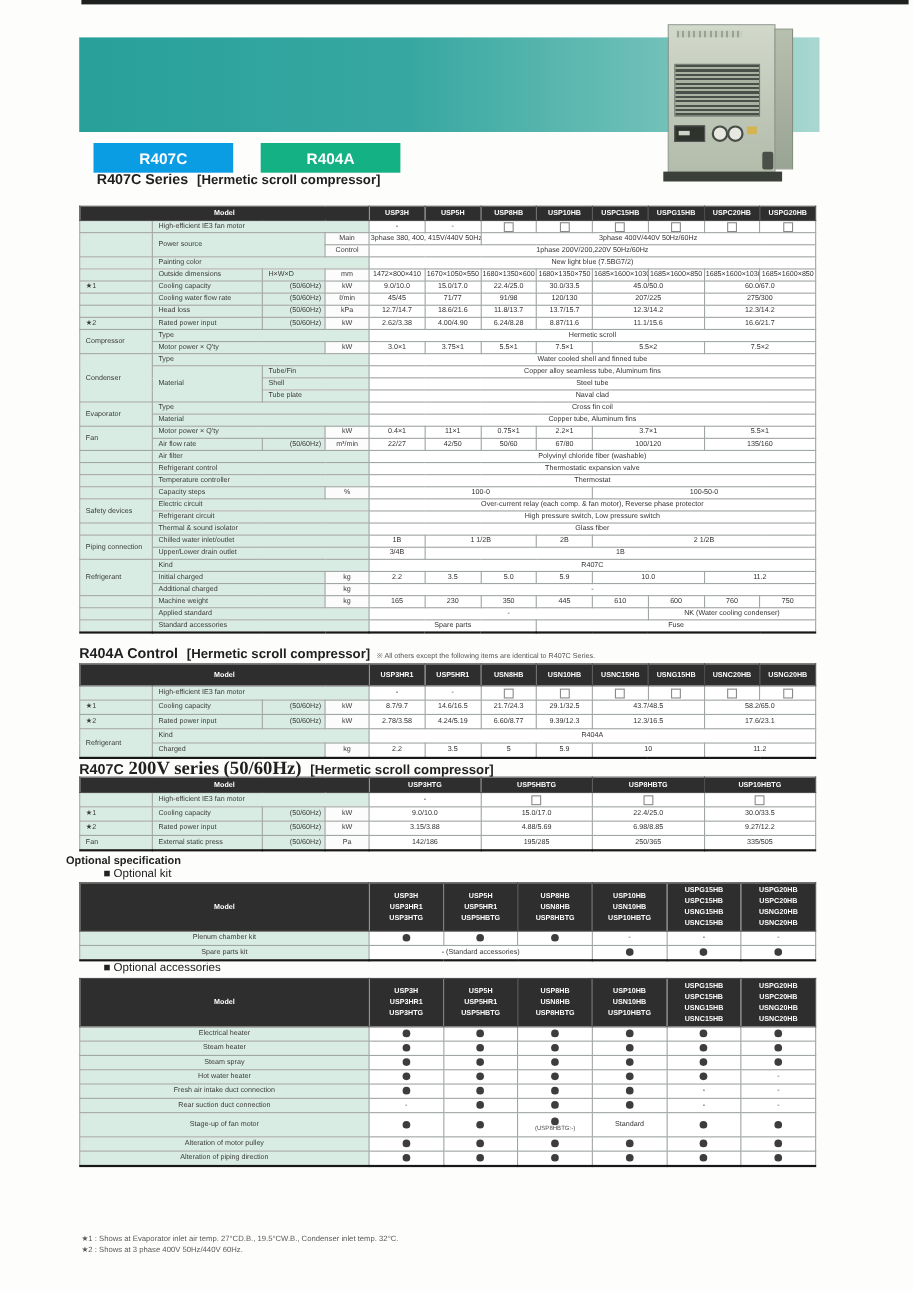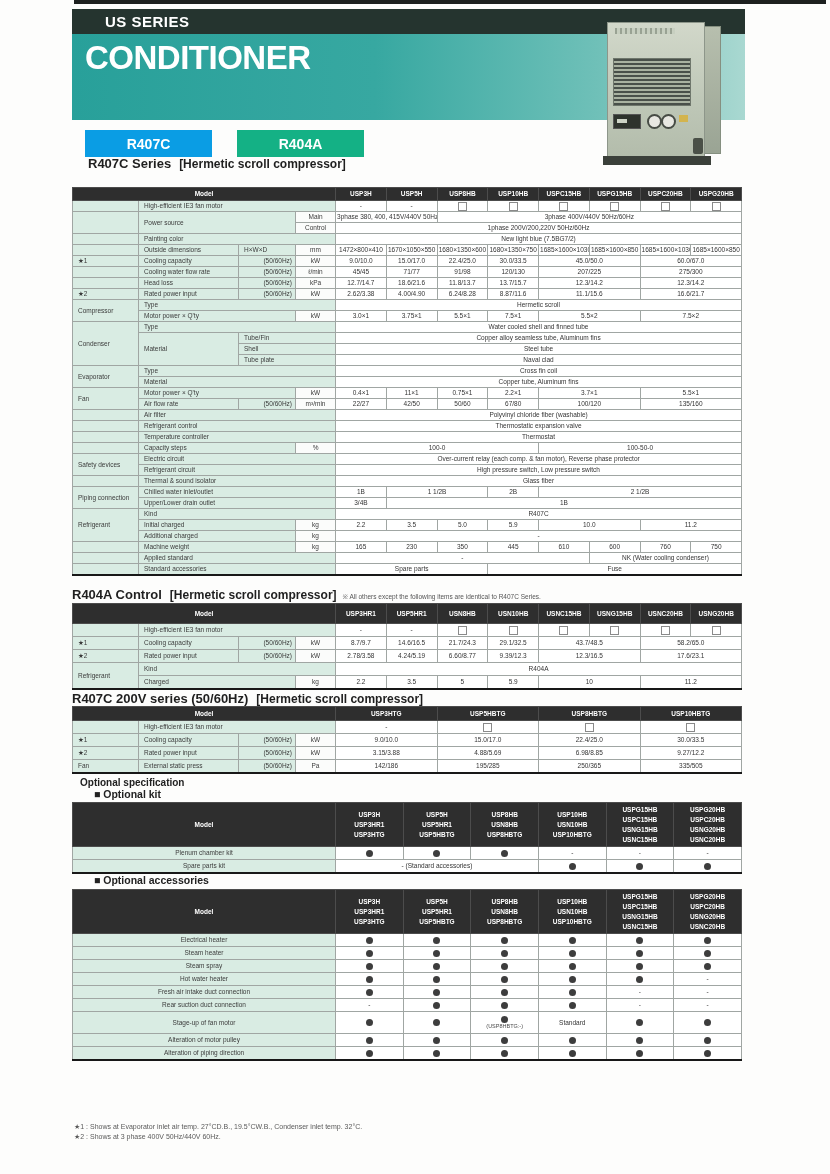--- a/index.html
+++ b/index.html
@@ -28,25 +28,25 @@
   .cab-panel::after{content:"";position:absolute;left:3px;top:4px;width:10px;height:4px;background:#cdd3c6;}
   .gauge{position:absolute;top:102px;width:11px;height:11px;border-radius:50%;background:#e8e8e2;border:2px solid #474c45;}
   .g1{left:52px;} .g2{left:66px;}
   .cab-label{position:absolute;left:84px;top:103px;width:9px;height:7px;background:#d3b44e;}
   .cab-base{position:absolute;left:8px;top:144px;width:108px;height:9px;background:#3b403a;}
   .cab-pipe{position:absolute;left:98px;top:126px;width:10px;height:16px;background:#4a5047;border-radius:2px;}
 
   
   .sec-head{position:absolute;left:72px;font-weight:bold;color:#1f1f1f;}
   .sec-head .main{font-size:13px;}
-  .sec-head .sub{font-size:13px;}
+  .sec-head .sub{font-size:17px;font-family:Liberation Serif, serif;}
   .sec-head .bracket{font-size:12px;margin-left:8px;}
   .sec-head .note{font-size:6.5px;font-weight:normal;color:#555;margin-left:6px;}
-  .opt-title{position:absolute;left:80px;font-weight:bold;font-size:10px;color:#222;}
-  .opt-sub{position:absolute;left:72px;font-weight:bold;font-size:10.5px;color:#222;padding-left:22px;}
+  .opt-title{position:absolute;left:60px;font-weight:bold;font-size:10px;color:#222;}
+  .opt-sub{position:absolute;left:72px;font-weight:normal;font-size:10.5px;color:#222;padding-left:22px;}
 
   
   .spec{position:absolute;left:72px;border-collapse:collapse;table-layout:fixed;width:669px;
         border:1px solid #6f6f6f;border-bottom:2px solid #181818;}
   .spec td,.spec th{border:1px solid #a0a6a3;padding:0 1px;font-size:6.5px;line-height:1.15;overflow:hidden;white-space:nowrap;}
   .spec th{background:#2e2e2e;color:#fff;font-weight:bold;border-color:#4c4c4c;}
   .spec td.lab{background:#d9ece3;text-align:left;padding-left:5px;color:#3b3b3b;}
   .spec td.lab.rgt{text-align:right;padding-right:3px;}
   .spec td.unit{background:#fbfcfb;text-align:center;color:#3b3b3b;}
   .spec td.dat{background:#fff;text-align:center;color:#343434;}
@@ -66,27 +66,23 @@
   
   .foots{position:absolute;left:74px;top:1122px;font-size:7px;color:#5a5a5a;line-height:10px;}
 </style>
 </head>
 <body>
 
 <div class="page">
 
   <div class="top-strip"></div>
 
-  <div class="us-bar">
-    <div class="lbl">US SERIES</div>
-  </div>
 
   <div class="teal-band"></div>
   <div class="main-title">
-    <div>CONDITIONER</div>
   </div>
 
   <div class="badge b0" style="background: rgb(10, 157, 228);">
     <span>R407C</span>
   </div>
   <div class="badge b1" style="background: rgb(20, 177, 133);">
     <span>R404A</span>
   </div>
 
   <div class="photo">

